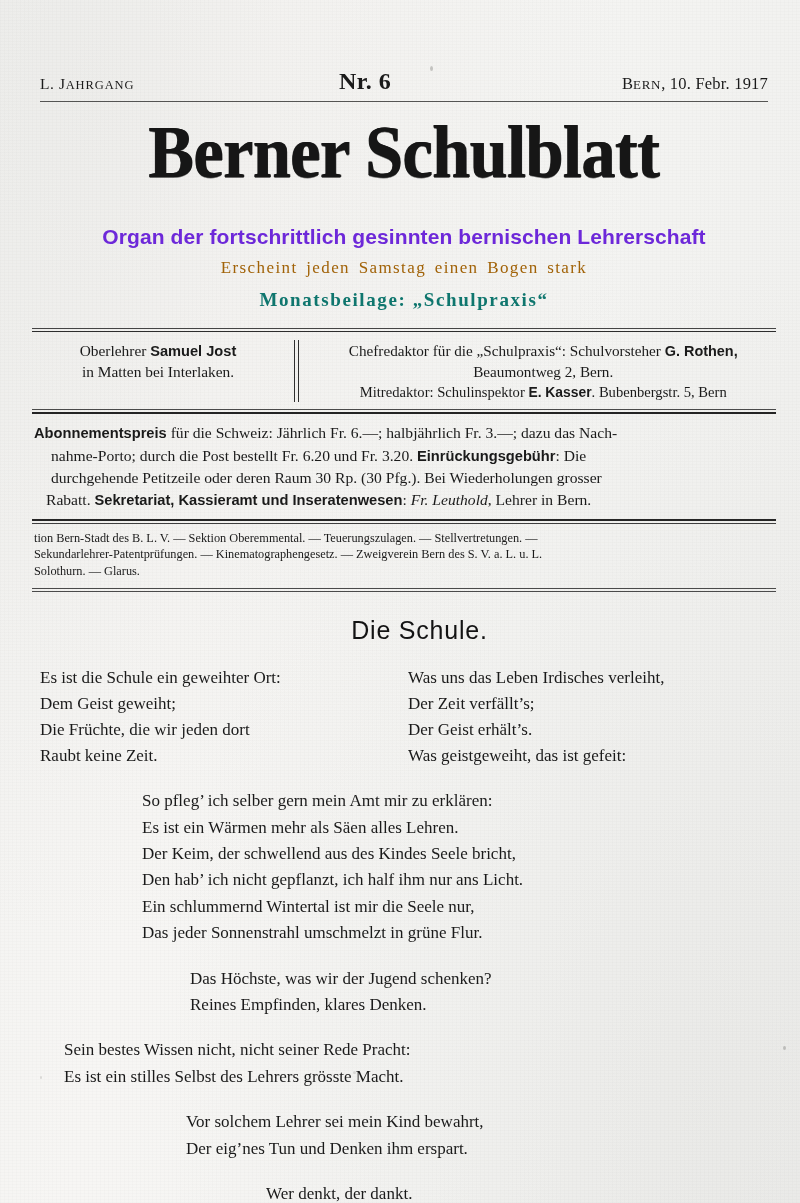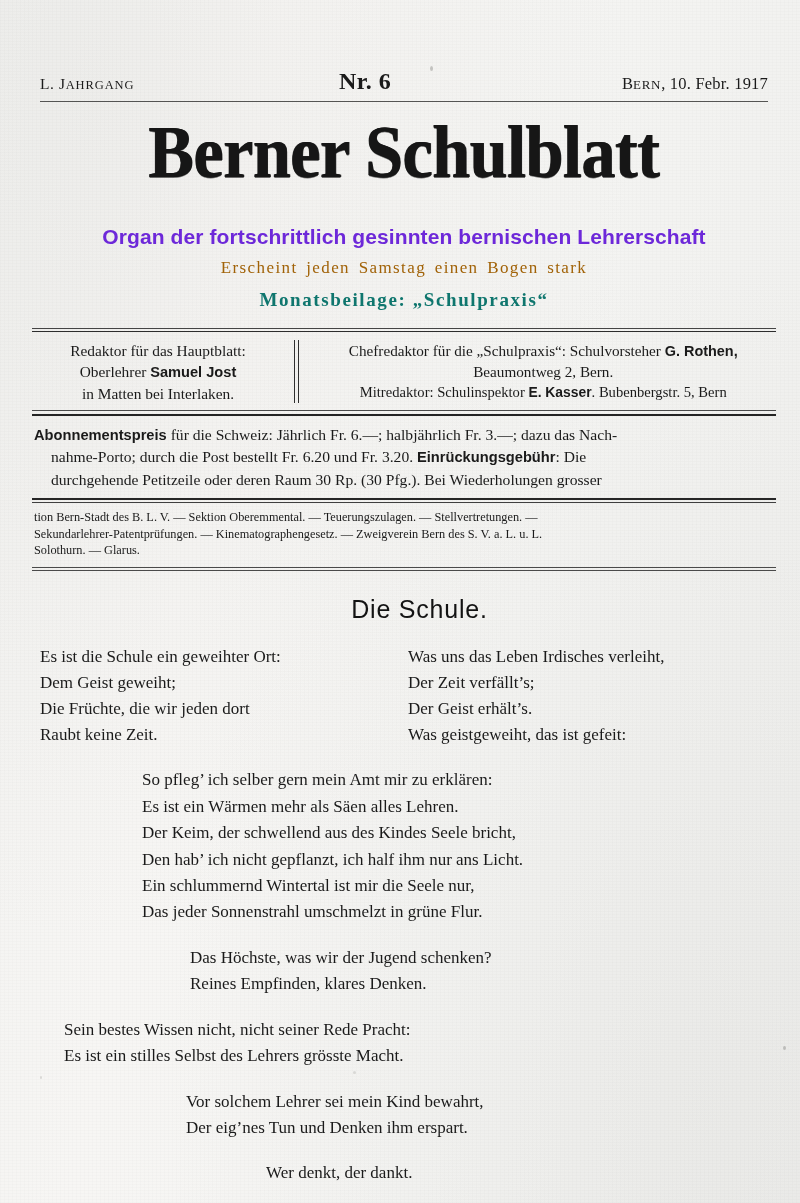--- a/index.html
+++ b/index.html
@@ -265,37 +265,37 @@
 
   <div class="mast-title">Berner Schulblatt</div>
 
   <div class="sub1">Organ der fortschrittlich gesinnten bernischen Lehrerschaft</div>
   <div class="sub2">Erscheint jeden Samstag einen Bogen stark</div>
   <div class="sub3">Monatsbeilage: „Schulpraxis“</div>
 
   <div class="rule-double-tb"></div>
   <div class="editor-box">
     <div class="ed-left">
-      <div>Redaktor für das Hauptblatt:</div>
       <div><span>Oberlehrer </span><span class="b">Samuel Jost</span></div>
       <div>in Matten bei Interlaken.</div>
     </div>
     <div class="ed-sep"></div>
     <div class="ed-right">
       <div><span>Chefredaktor für die „Schulpraxis“: Schulvorsteher </span><span class="b">G. Rothen,</span></div>
       <div>Beaumontweg 2, Bern.</div>
       <div class="l3"><span>Mitredaktor: Schulinspektor </span><span class="b">E. Kasser</span><span>. Bubenbergstr. 5, Bern</span></div>
     </div>
   </div>
   <div class="rule-double-bt"></div>
 
   <div class="price">
     <div class="ln1"><span class="sb">Abonnementspreis</span><span> für die Schweiz: Jährlich Fr. 6.—; halbjährlich Fr. 3.—; dazu das Nach-</span></div>
     <div class="ln2"><span>nahme-Porto; durch die Post bestellt Fr. 6.20 und Fr. 3.20.  </span><span class="sb">Einrückungsgebühr</span><span>: Die</span></div>
     <div class="ln3">durchgehende Petitzeile oder deren Raum 30 Rp. (30 Pfg.). Bei Wiederholungen grosser</div>
+    <div class="ln4"><span>Rabatt. </span><span class="sb">Sekretariat, Kassieramt und Inseratenwesen</span><span>: </span><span class="it">Fr. Leuthold</span><span>, Lehrer in Bern.</span></div>
   </div>
 
   <div class="rule-double-2"></div>
   <div class="inhalt">
     <div>tion Bern-Stadt des B. L. V. — Sektion Oberemmental. — Teuerungszulagen. — Stellvertretungen. —</div>
     <div>Sekundarlehrer-Patentprüfungen. — Kinematographengesetz. — Zweigverein Bern des S. V. a. L. u. L.</div>
     <div>Solothurn. — Glarus.</div>
   </div>
   <div class="rule-thin-double"></div>
 

